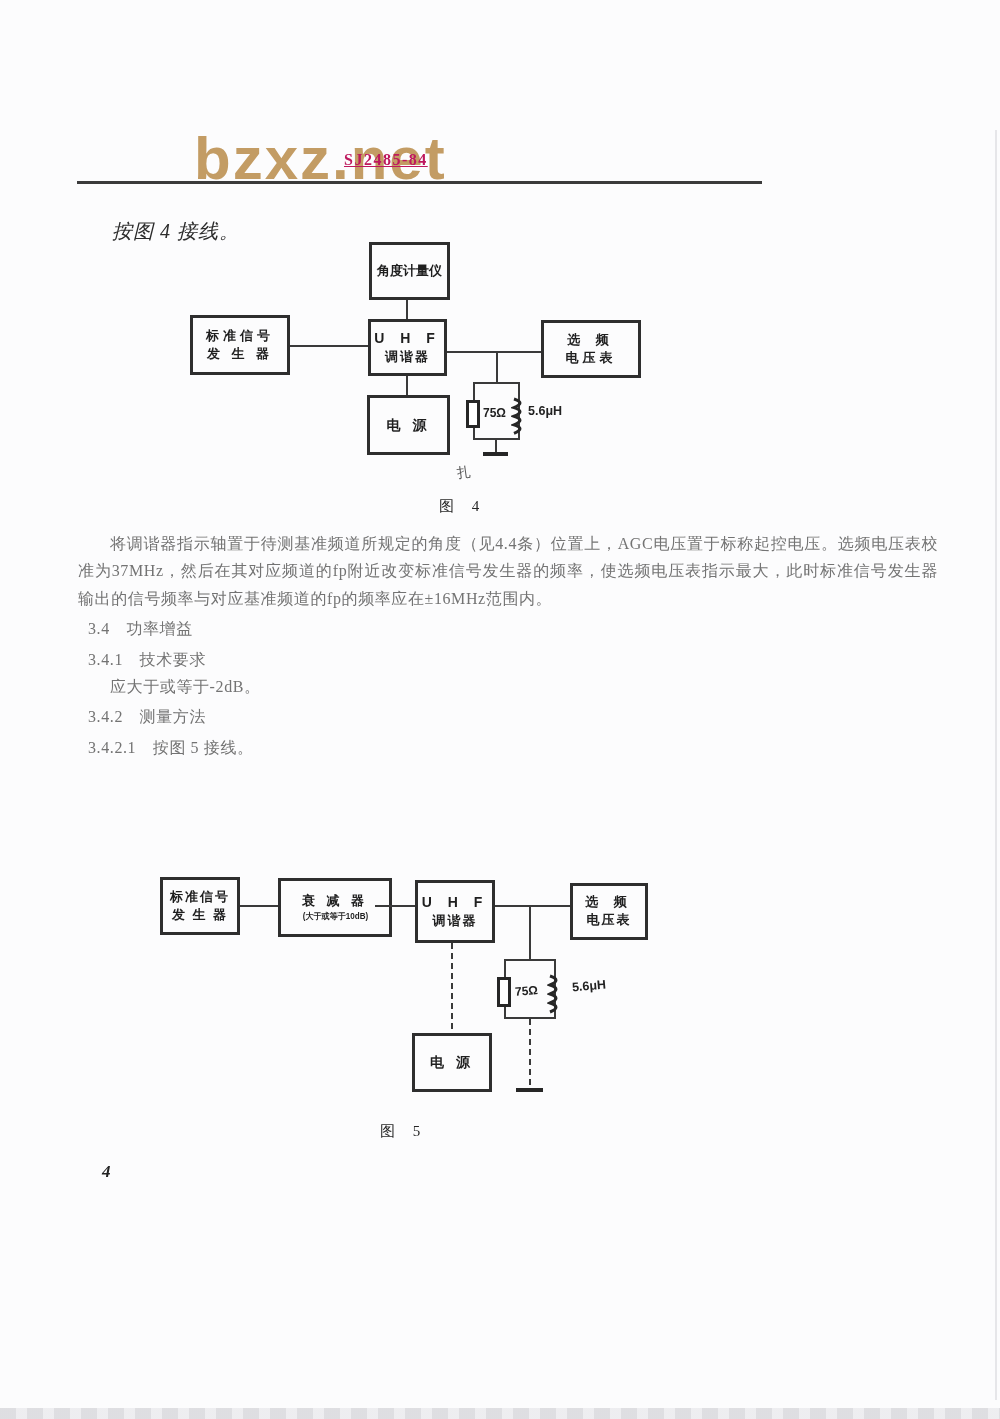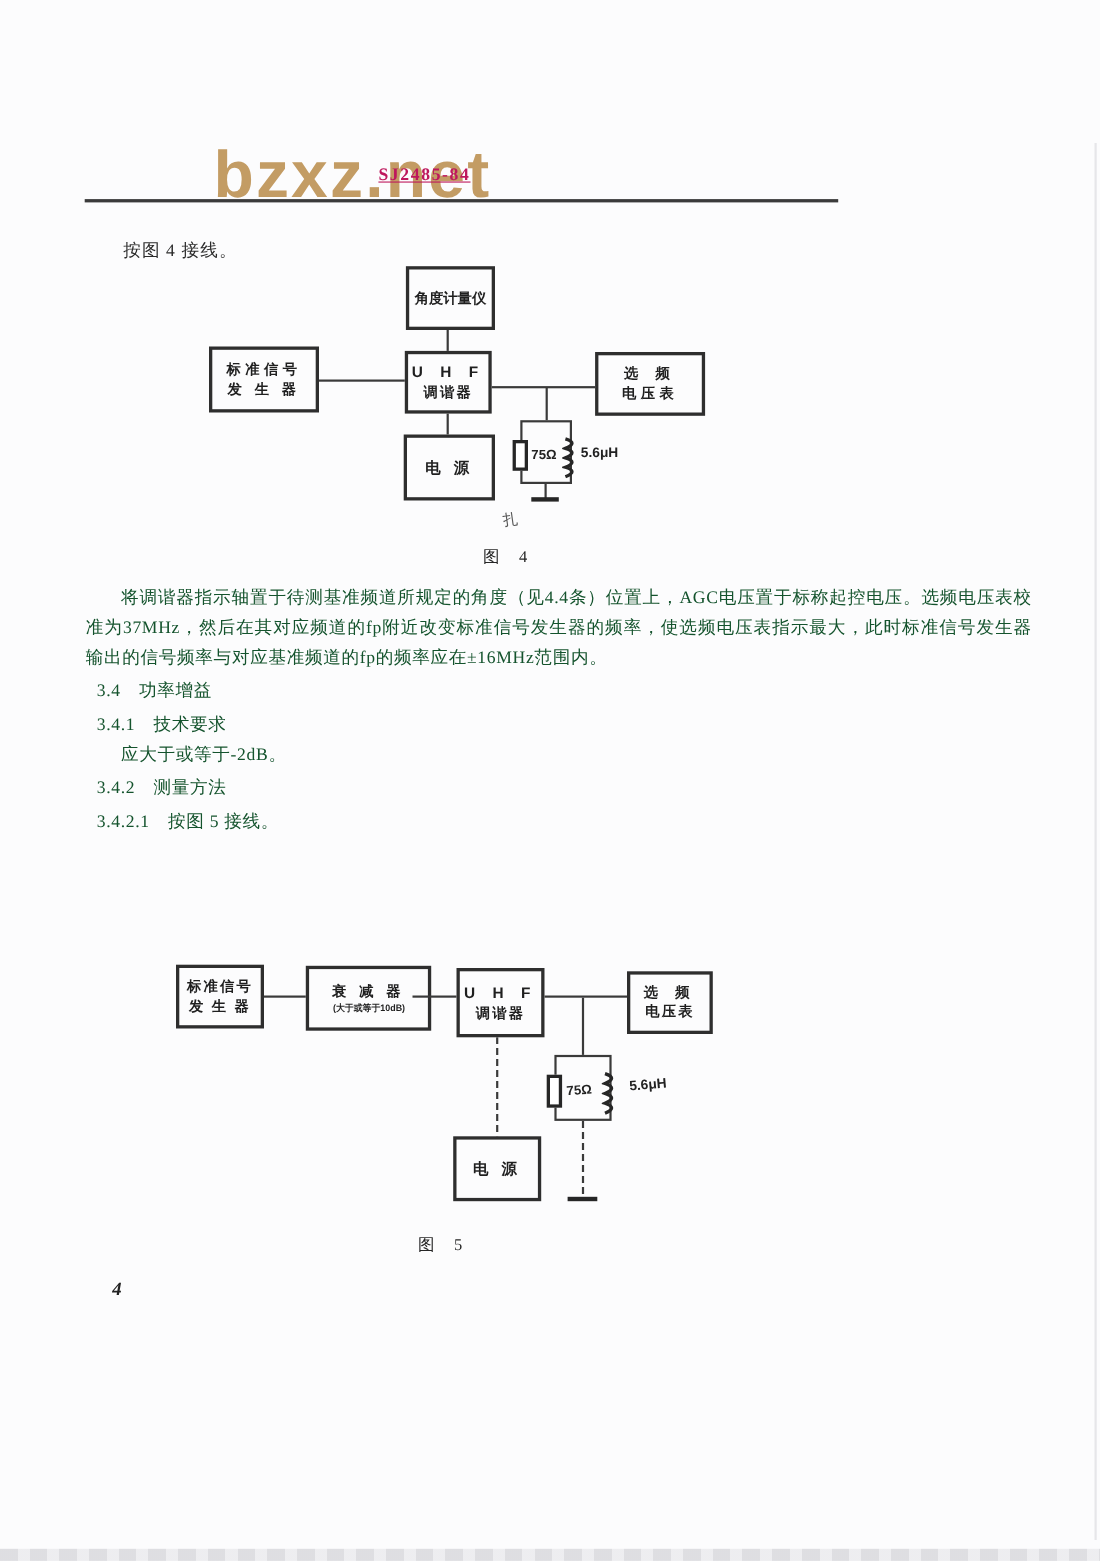--- a/index.html
+++ b/index.html
@@ -20,21 +20,21 @@
     font-family:"Liberation Serif",serif;font-weight:bold;
     font-size:16px;letter-spacing:1.5px;color:#be185d;white-space:nowrap;text-decoration:underline;
   }
   .toprule{position:absolute;left:77px;top:181px;width:685px;height:3px;background:#3b3b3b;}
   .edge-line{position:absolute;left:995px;top:130px;width:2px;height:1270px;background:#e6e6e9;}
   .bottom-band{
     position:absolute;left:0;top:1408px;width:1000px;height:11px;
     background:repeating-linear-gradient(90deg,#d9d9dd 0 16px,#ebebee 16px 27px);
     opacity:.85;
   }
-  .intro{position:absolute;left:112px;top:218px;font-size:16px;letter-spacing:1px;}
+  .intro{position:absolute;left:112px;top:218px;font-size:20px;letter-spacing:1px;font-style:italic;}
 
   
   .fbox{
     position:absolute;border:3px solid #2e2e2e;box-sizing:border-box;
     display:flex;flex-direction:column;align-items:center;justify-content:center;
     gap:3px;font-family:"Liberation Sans",sans-serif;font-weight:bold;
     font-size:13px;color:#1f1f1f;line-height:1.15;text-align:center;
   }
   .fbox .ln{white-space:nowrap;}
   .ls2{letter-spacing:2px;} .ls4{letter-spacing:4px;} .ls6{letter-spacing:6px;}
@@ -52,21 +52,21 @@
     position:absolute;font-family:"Liberation Sans",sans-serif;font-weight:bold;
     font-size:12.5px;color:#222;white-space:nowrap;
   }
   .stray{position:absolute;font-size:14px;color:#3a3a3a;transform:rotate(-8deg);opacity:.85;}
   .figcap{position:absolute;font-size:15px;letter-spacing:7px;color:#262626;white-space:nowrap;}
 
   
   .textblock{
     position:absolute;left:78px;top:530px;width:860px;
     font-size:16px;line-height:27.4px;letter-spacing:.6px;
-    color:#14532d;text-align:justify;
+    color:#737373;text-align:justify;
   }
   .textblock p{margin:0;white-space:pre-wrap;}
   .para{text-indent:2em;}
   .hd{padding-left:10px;margin-top:3px !important;}
   .pagenum{
     position:absolute;left:102px;top:1162px;font-size:17px;font-weight:bold;
     font-style:italic;color:#222;
   }
 </style>
 </head>

